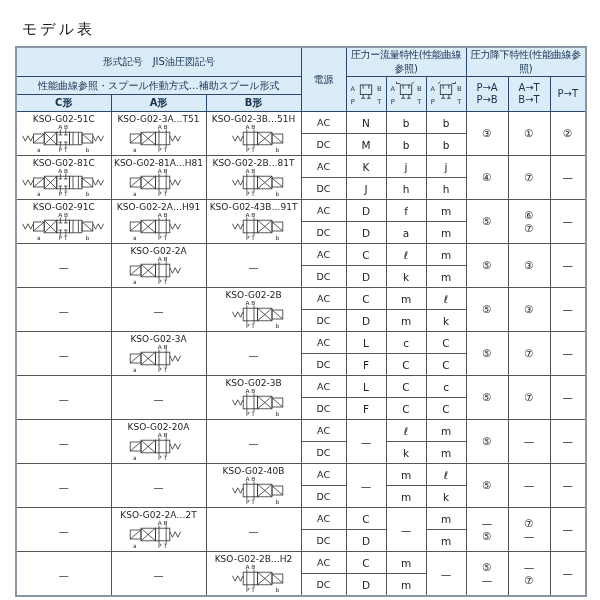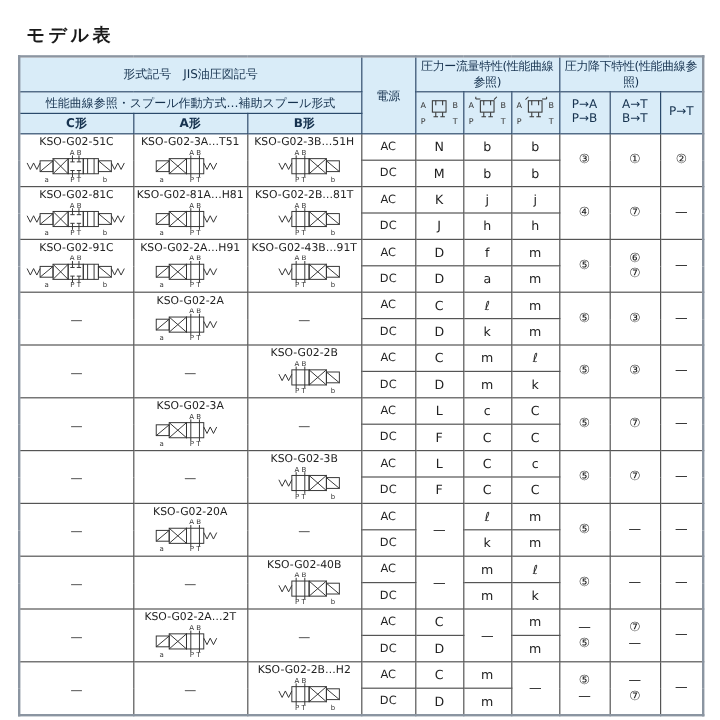--- a/index.html
+++ b/index.html
@@ -5,21 +5,21 @@
   :root{
     --header-bg:#d9ecf8; --header-border:#2b4a6b; --header-text:#16324f;
     --grid-line:#555555; --subgrid-line:#a8b0b8; --outer-border:#8b95a1; --text:#222222;
   }
   html,body{margin:0;padding:0;}
   body{
     width:600px;height:600px;background:#ffffff;overflow:hidden;
     font-family:"DejaVu Sans","Liberation Sans",sans-serif;color:var(--text);
   }
   .page{padding:20px 15px 0 22px;}
-  .title{font-size:15px;font-weight:bold;color:#1a1a1a;letter-spacing:3px;margin-bottom:7px;}
+  .title{font-size:15px;font-weight:normal;color:#1a1a1a;letter-spacing:3px;margin-bottom:7px;}
   .subtitle{font-size:11.5px;color:#1a1a1a;margin-bottom:9px;margin-left:1px;}
   table{border-collapse:collapse;table-layout:fixed;width:570px;border:2px solid var(--outer-border);margin-left:-7px;}
   th,td{padding:0;text-align:center;vertical-align:middle;overflow:hidden;}
   thead th{
     background:var(--header-bg);color:var(--header-text);
     border:1px solid var(--header-border);font-weight:normal;
   }
   tr.hrow1 th{height:17px;font-size:10px;}
   tr.hrow2 th{height:17px;font-size:10px;}
   tr.hrow3 th{height:16px;font-size:10px;font-weight:bold;}

